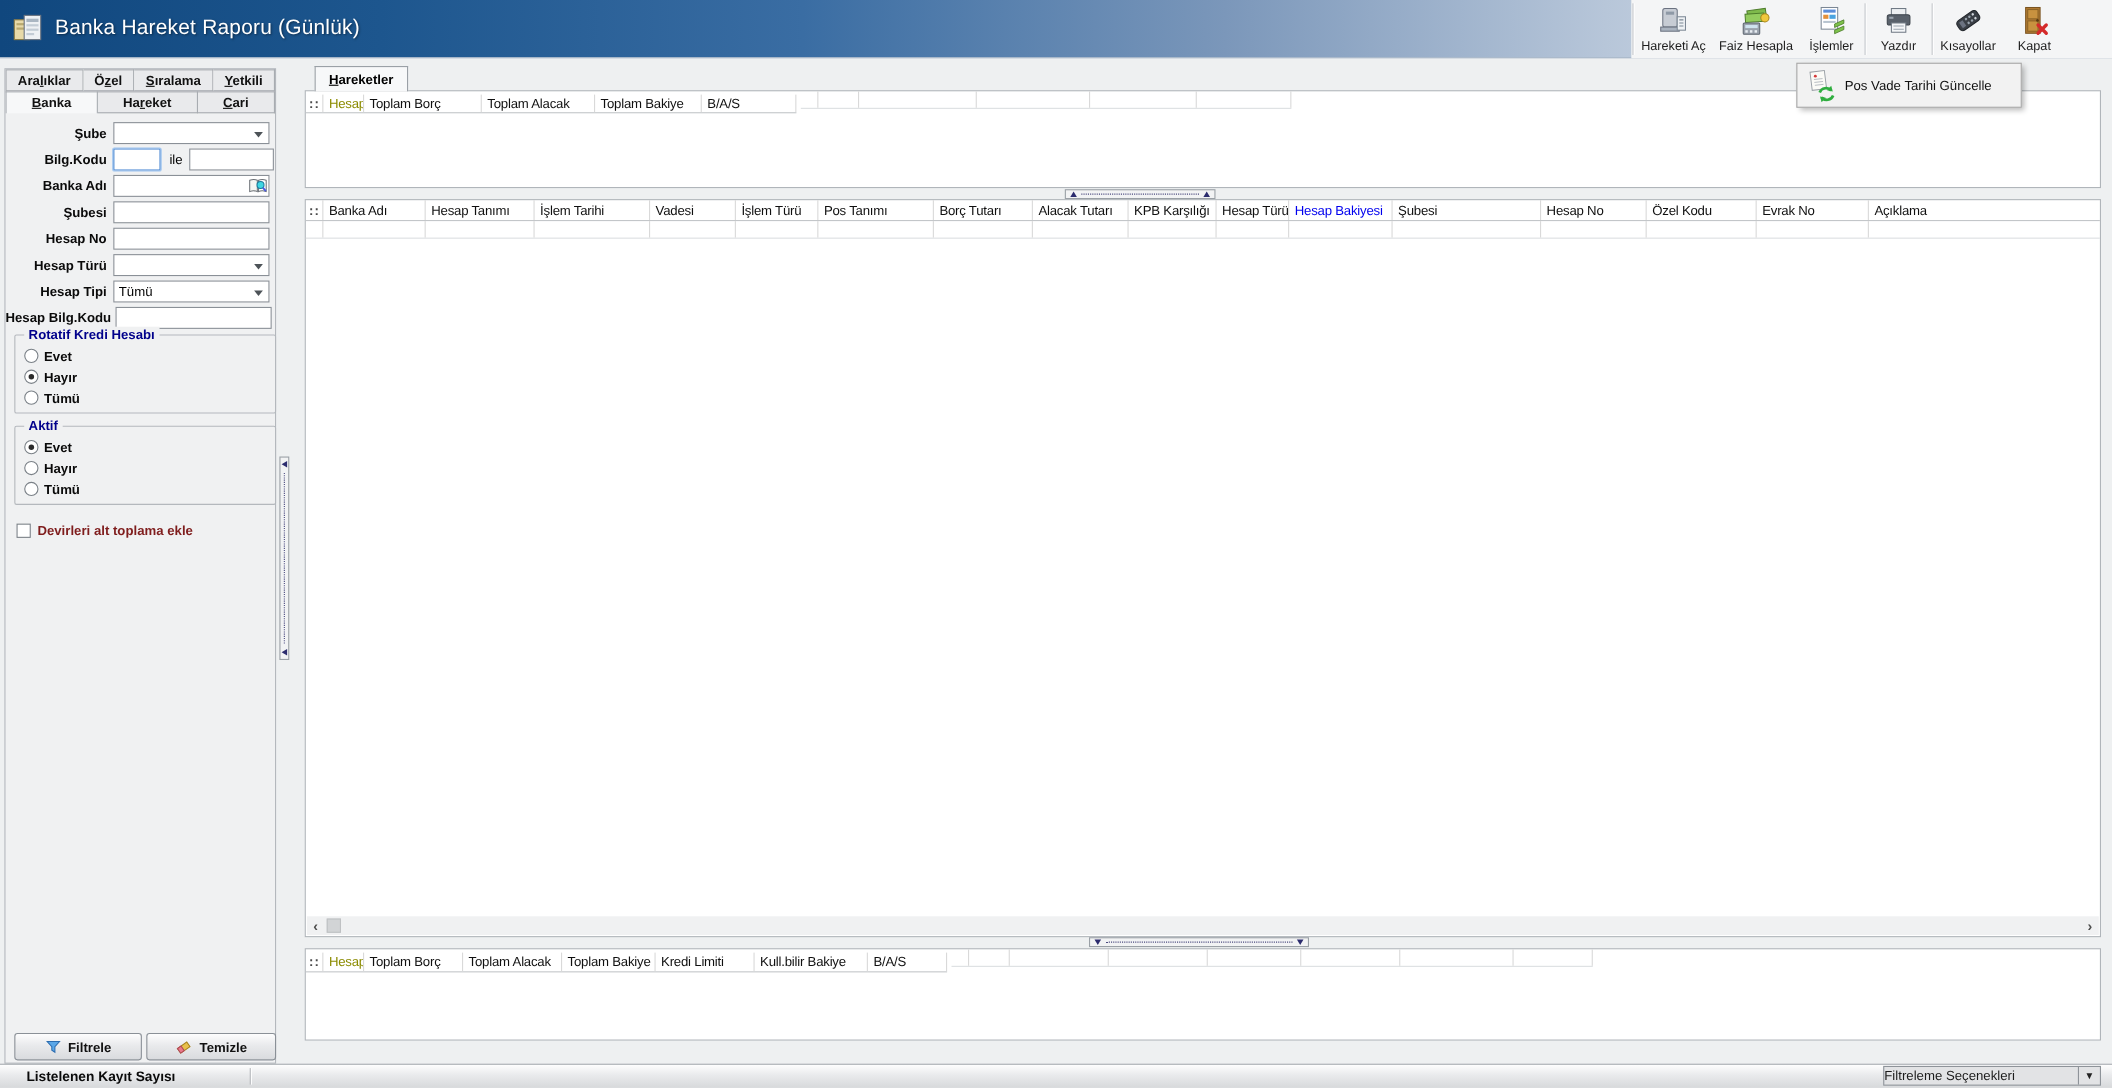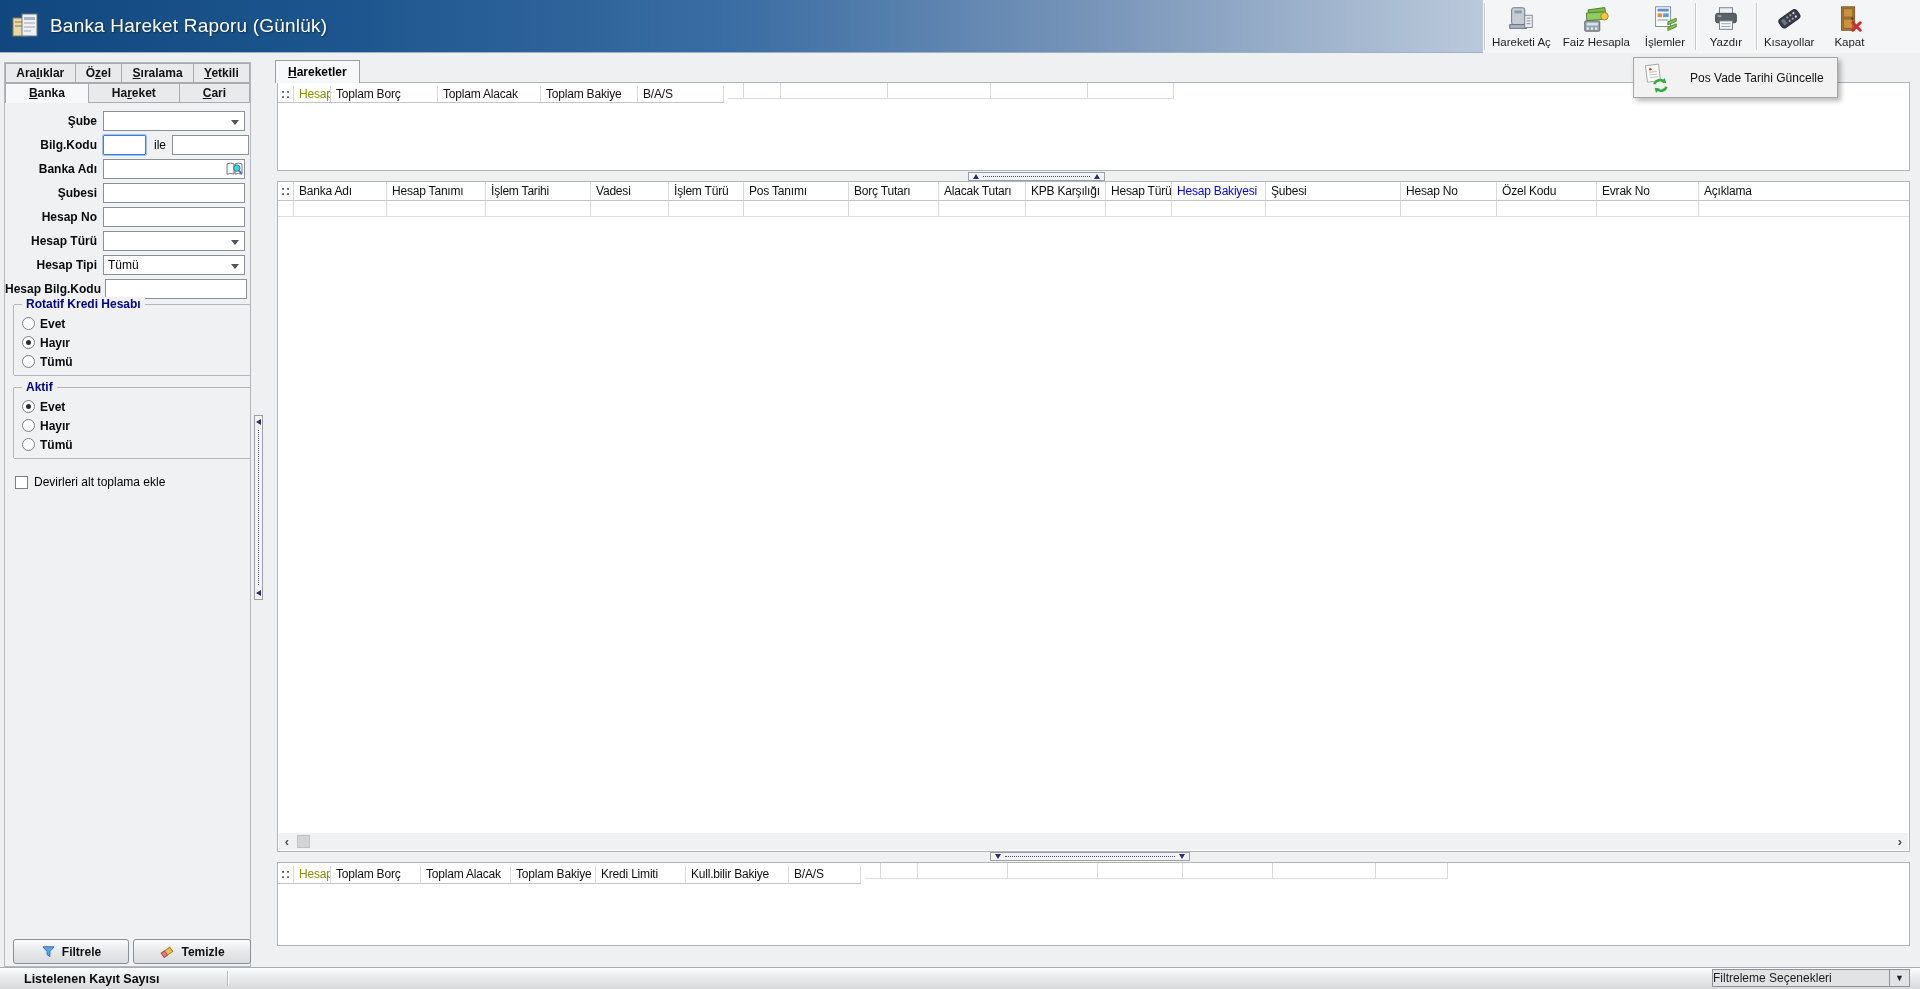--- a/index.html
+++ b/index.html
@@ -18,21 +18,21 @@
   .tsep{width:1px;background:#c6c9cd;margin:3px 1px;box-shadow:1px 0 0 #fff}
   .tbtn{display:flex;flex-direction:column;align-items:center;justify-content:flex-start;padding:2px 6px 0 6px;cursor:default;min-width:58px}
   .tbtn .ticon{height:33px;display:flex;align-items:center}
   .tbtn .tlabel{font-size:11.5px;color:#1d1d1d;white-space:nowrap;margin-top:1px}
 
   
   .menu{position:absolute;left:1633px;top:57px;width:205px;height:41px;background:#f2f2f2;border:1px solid #a6a6a6;
     box-shadow:3px 3px 5px rgba(0,0,0,.28);z-index:50;display:flex;align-items:center}
   .menu-item{display:flex;align-items:center;width:100%;height:100%;padding-left:8px}
   .menu-item .micon{width:30px;display:flex}
-  .menu-item .mlabel{font-size:12px;color:#111;margin-left:18px;white-space:nowrap}
+  .menu-item .mlabel{font-size:12px;color:#111;margin-left:5px;white-space:nowrap}
 
   
   .left-panel{position:absolute;left:4px;top:62px;width:247px;height:905px;background:#f0f1f2;border:1px solid #b4b8bd}
   .tabrow{display:flex;height:20px}
   .tab{flex:1 1 auto;font-size:12px;font-weight:bold;color:#111;text-align:center;line-height:19px;
     background:#e9eaec;border:1px solid #a8acb1;border-left:none;white-space:nowrap;overflow:hidden}
   .tabrow .tab:first-child{border-left:1px solid #a8acb1}
   .tab.sel{background:#f7f8f9;border-bottom:none;position:relative;z-index:2}
   .accel{text-decoration:underline}
 
@@ -51,35 +51,35 @@
 
   .gbox{position:absolute;left:8px;width:238px;height:72px;border:1px solid #b4b8bd;border-radius:2px}
   .gtitle{position:absolute;top:-8px;left:8px;background:#f0f1f2;padding:0 4px;font-size:12px;font-weight:bold;color:#00008b}
   .radio-row{position:absolute;left:8px;display:flex;align-items:flex-start;height:16px;cursor:pointer}
   .radio{width:13px;height:13px;border:1px solid #7a8087;border-radius:50%;background:#fff;margin-right:5px;position:relative}
   .radio.on::after{content:"";position:absolute;left:3px;top:3px;width:5px;height:5px;border-radius:50%;background:#2b2b2b}
   .rlabel{font-size:12px;font-weight:bold;color:#0a0a0a}
 
   .chk-row{position:absolute;left:10px;display:flex;align-items:center;cursor:pointer}
   .chk{width:13px;height:13px;border:1px solid #7a8087;background:#fff;margin-right:6px}
-  .clabel{font-size:12px;font-weight:normal;color:#000000}
+  .clabel{font-size:12px;font-weight:bold;color:#7f1d1d}
 
   .btn{position:absolute;top:876px;height:25px;background:linear-gradient(#fdfdfd,#e9eaec 45%,#d9dbde);border:1px solid #8a9097;border-radius:3px;
     display:flex;align-items:center;justify-content:center;font-size:12px;font-weight:bold;color:#111;cursor:pointer}
   .btn .bicon{display:inline-flex;margin-right:6px}
 
   
   .vsplit{position:absolute;left:252px;top:62px;width:13px;height:905px}
   .vhandle{position:absolute;left:2px;top:353px;width:9px;height:185px;border:1px solid #9aa0a6;background:#f2f3f4;
     display:flex;flex-direction:column;align-items:center}
   .vdots{flex:1;border-left:1px dotted #4a4a7e;margin:2px 0}
   .tri-left{width:0;height:0;border-top:3px solid transparent;border-bottom:3px solid transparent;border-right:5px solid #2c2c6e;margin:3px 0}
 
   
-  .tab-single{position:absolute;left:275px;top:60px;height:23px;padding:0 12px;background:#f7f8f9;border:1px solid #9aa0a6;border-bottom:none;
+  .tab-single{position:absolute;left:286px;top:60px;height:23px;padding:0 12px;background:#f7f8f9;border:1px solid #9aa0a6;border-bottom:none;
     font-size:12px;font-weight:bold;line-height:22px;z-index:3}
   .panel{position:absolute;background:#fff;border:1px solid #b0b5ba}
   .panel-top{left:277px;top:82px;width:1633px;height:89px}
   .panel-grid{left:277px;top:181px;width:1633px;height:671px}
   .panel-bottom{left:277px;top:862px;width:1633px;height:84px}
 
   .hc,.dc{border-right:1px solid #d9d9d9;white-space:nowrap;overflow:hidden;padding-left:5px}
   .hc{font-size:12px;font-weight:normal;color:#101010;letter-spacing:-.2px}
   .handle{color:#4a4a4a;font-weight:bold;padding-left:3px;letter-spacing:1px}
   .c-olive{color:#8b8b00}

